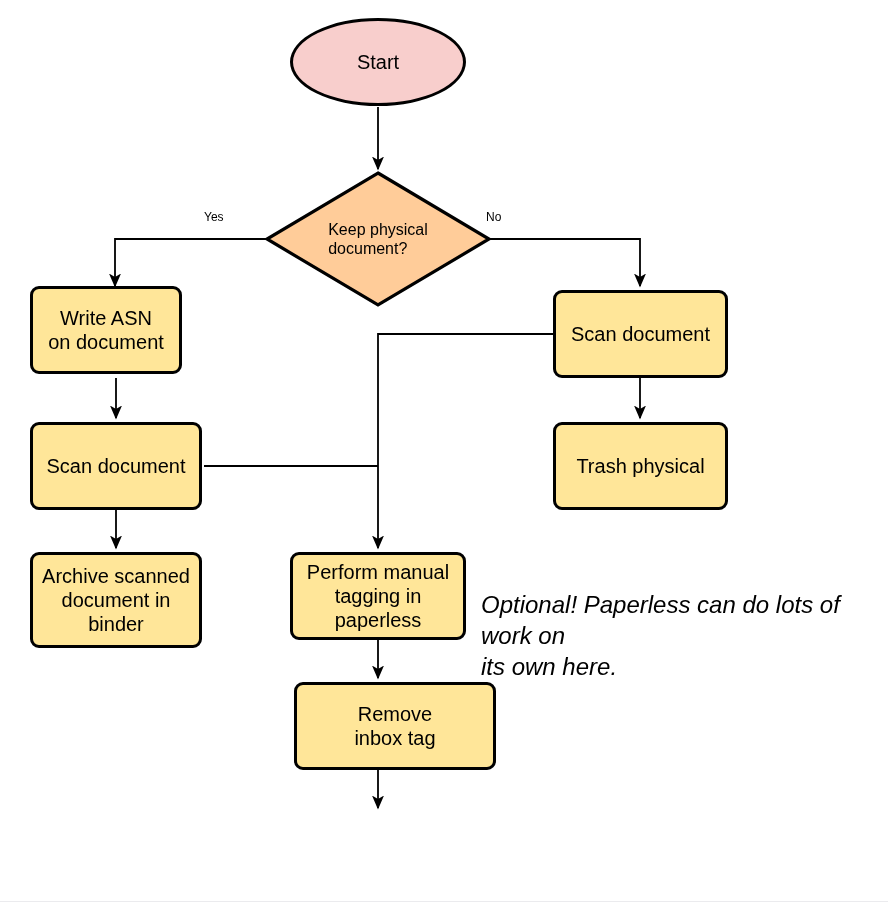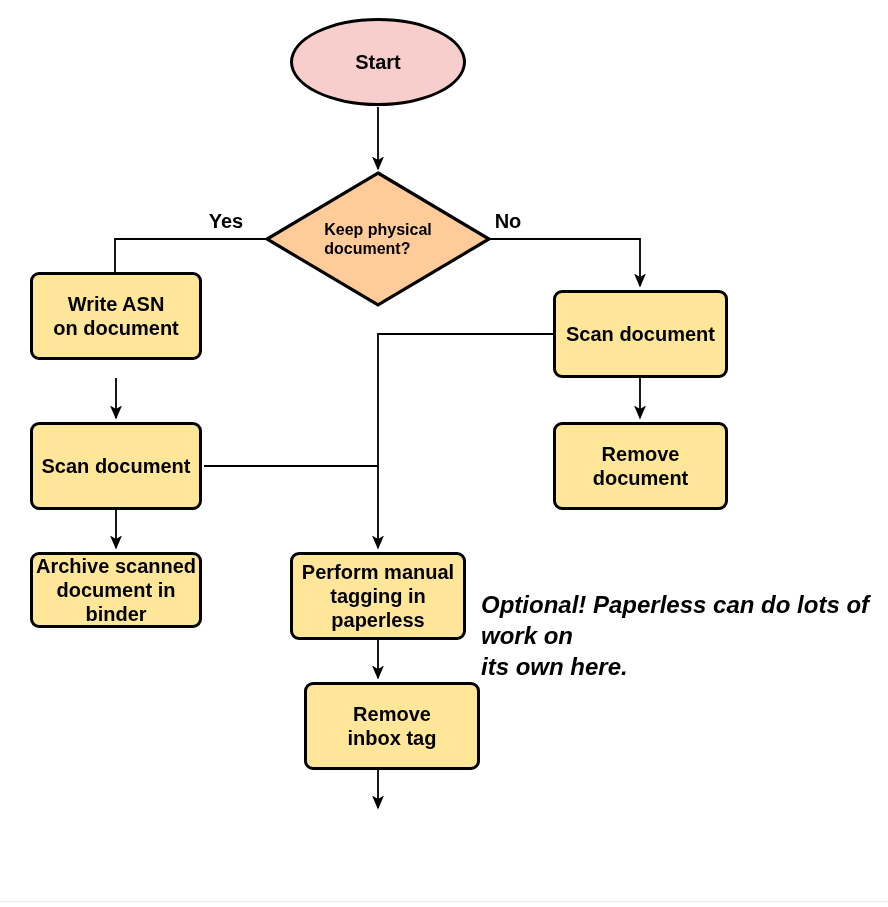--- a/index.html
+++ b/index.html
@@ -11,21 +11,20 @@
   }
   html, body { margin: 0; padding: 0; background: #ffffff; }
   #stage {
     position: relative;
     width: 888px;
     height: 907px;
     background: #ffffff;
     overflow: hidden;
     font-family: "Liberation Sans", sans-serif;
     color: #000;
-    font-weight: bold;
   }
   svg.edge-layer { position: absolute; left: 0; top: 0; }
   .edge { stroke: var(--stroke); stroke-width: 1.8; fill: none; }
   .diamond-shape { fill: var(--decision-fill); stroke: var(--stroke); stroke-width: 3.2; }
   .node {
     position: absolute;
     box-sizing: border-box;
     display: flex;
     align-items: center;
     justify-content: center;
@@ -45,22 +44,21 @@
     justify-content: center;
     text-align: left;
     font-size: 16px;
     line-height: 1.2;
     white-space: pre-line;
     background: transparent;
     border: none;
   }
   .edge-label {
     position: absolute;
-    font-size: 20px;
-    text-align: center;
+    font-size: 12px;
     background: #ffffff;
     padding: 0 2px;
   }
   .note {
     position: absolute;
     font-style: italic;
     font-size: 24px;
     line-height: 1.3;
     white-space: pre-line;
     text-align: left;
@@ -104,53 +102,53 @@
   </div>
 
   <div class="diamond-label" style="left:278px; top:212px; width:200px; height:54px;">
     <span>Keep physical
 document?</span>
   </div>
 
   <div class="edge-label" style="left:202px; top:210px; width:44px;">Yes</div>
   <div class="edge-label" style="left:484px; top:210px; width:44px;">No</div>
 
-  <div class="node" style="left:30px; top:272px; width:172px; height:88px;">
+  <div class="node" style="left:30px; top:286px; width:152px; height:88px;">
     <span>Write ASN
 on document</span>
   </div>
 
   <div class="node" style="left:30px; top:422px; width:172px; height:88px;">
     <span>Scan document</span>
   </div>
 
-  <div class="node" style="left:30px; top:552px; width:172px; height:76px;">
+  <div class="node" style="left:30px; top:552px; width:172px; height:96px;">
     <span>Archive scanned
 document in
 binder</span>
   </div>
 
   <div class="node" style="left:553px; top:290px; width:175px; height:88px;">
     <span>Scan document</span>
   </div>
 
   <div class="node" style="left:553px; top:422px; width:175px; height:88px;">
-    <span>Remove document</span>
+    <span>Trash physical</span>
   </div>
 
   <div class="node" style="left:290px; top:552px; width:176px; height:88px;justify-content:center;">
     <span>Perform manual
 tagging in
 paperless</span>
   </div>
 
   <div class="note" style="left:481px; top:589px; width:404px;">Optional! Paperless can do lots of work on
 its own here.</div>
 
-  <div class="node" style="left:304px; top:682px; width:176px; height:88px;">
+  <div class="node" style="left:294px; top:682px; width:202px; height:88px;">
     <span>Remove
 inbox tag</span>
   </div>
 
 
   <div class="divider"></div>
 
 </div>
 
 </body></html>

